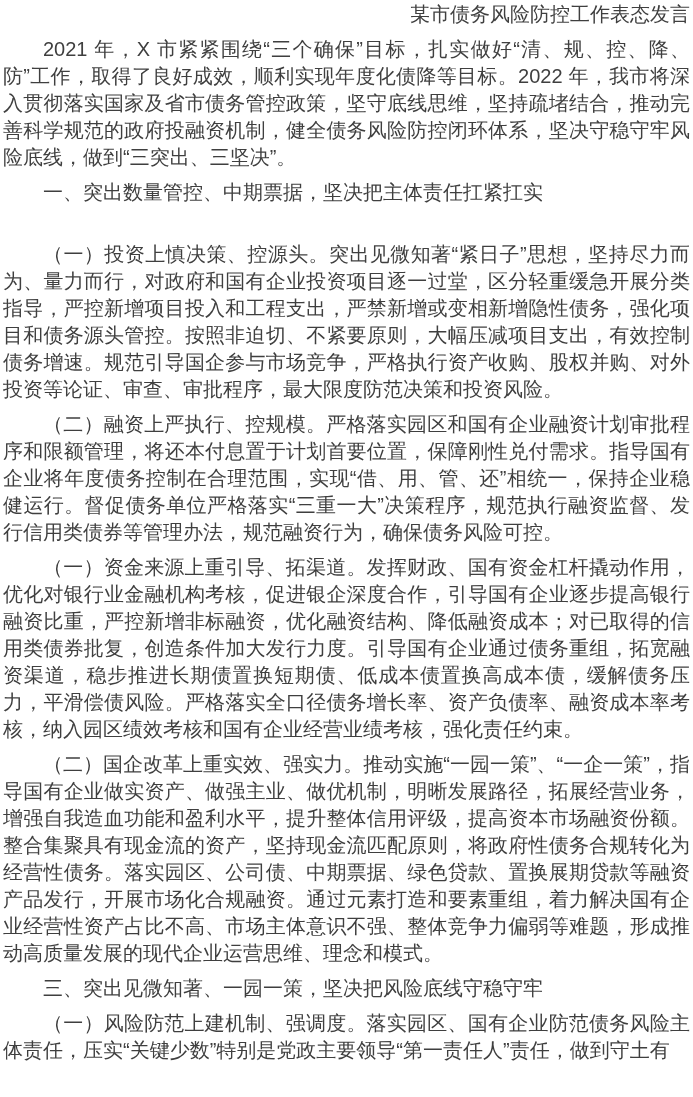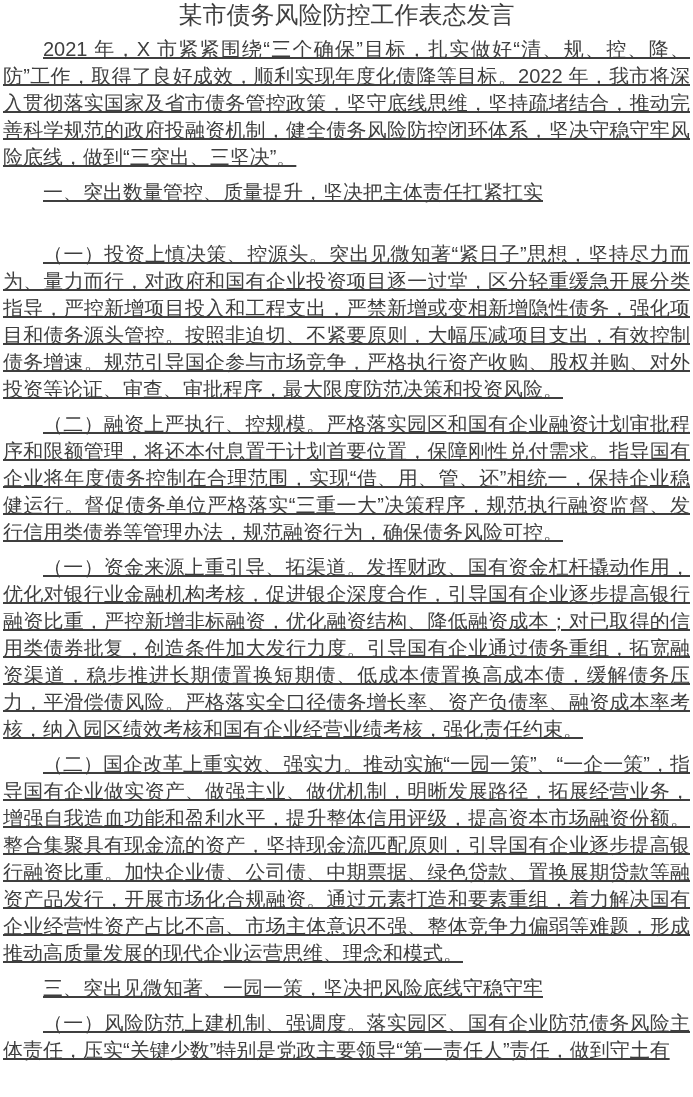--- a/index.html
+++ b/index.html
@@ -12,54 +12,53 @@
     background: #ffffff;
     color: #3f3f3f;
     font-family: "Liberation Sans", "DejaVu Sans", sans-serif;
     font-size: 20px;
     line-height: 27px;
     font-weight: 400;
     text-align: justify;
     text-justify: inter-ideograph;
   }
   .doc-title {
-    font-size: 24px;
+    font-size: 20px;
     font-weight: 400;
-    text-align: center;
+    text-align: right;
     text-indent: 0;
     margin: 0 0 8px 0;
   }
   .para, .sec-heading {
     font-size: 20px;
     font-weight: 400;
     margin: 8px 0;
     text-indent: 2em;
-    text-decoration: underline;
   }
   .sec-heading.big-gap {
     margin-bottom: 35px; 
   }
 </style>
 </head>
 <body>
 
 <div>
 
   <h1 class="doc-title">某市债务风险防控工作表态发言</h1>
 
   <p class="para">2021 年，X 市紧紧围绕“三个确保”目标，扎实做好“清、规、控、降、防”工作，取得了良好成效，顺利实现年度化债降等目标。2022 年，我市将深入贯彻落实国家及省市债务管控政策，坚守底线思维，坚持疏堵结合，推动完善科学规范的政府投融资机制，健全债务风险防控闭环体系，坚决守稳守牢风险底线，做到“三突出、三坚决”。</p>
 
-  <h2 class="sec-heading big-gap">一、突出数量管控、质量提升，坚决把主体责任扛紧扛实</h2>
+  <h2 class="sec-heading big-gap">一、突出数量管控、中期票据，坚决把主体责任扛紧扛实</h2>
 
   <p class="para">（一）投资上慎决策、控源头。突出见微知著“紧日子”思想，坚持尽力而为、量力而行，对政府和国有企业投资项目逐一过堂，区分轻重缓急开展分类指导，严控新增项目投入和工程支出，严禁新增或变相新增隐性债务，强化项目和债务源头管控。按照非迫切、不紧要原则，大幅压减项目支出，有效控制债务增速。规范引导国企参与市场竞争，严格执行资产收购、股权并购、对外投资等论证、审查、审批程序，最大限度防范决策和投资风险。</p>
 
   <p class="para">（二）融资上严执行、控规模。严格落实园区和国有企业融资计划审批程序和限额管理，将还本付息置于计划首要位置，保障刚性兑付需求。指导国有企业将年度债务控制在合理范围，实现“借、用、管、还”相统一，保持企业稳健运行。督促债务单位严格落实“三重一大”决策程序，规范执行融资监督、发行信用类债券等管理办法，规范融资行为，确保债务风险可控。</p>
 
 
   <p class="para">（一）资金来源上重引导、拓渠道。发挥财政、国有资金杠杆撬动作用，优化对银行业金融机构考核，促进银企深度合作，引导国有企业逐步提高银行融资比重，严控新增非标融资，优化融资结构、降低融资成本；对已取得的信用类债券批复，创造条件加大发行力度。引导国有企业通过债务重组，拓宽融资渠道，稳步推进长期债置换短期债、低成本债置换高成本债，缓解债务压力，平滑偿债风险。严格落实全口径债务增长率、资产负债率、融资成本率考核，纳入园区绩效考核和国有企业经营业绩考核，强化责任约束。</p>
 
-  <p class="para">（二）国企改革上重实效、强实力。推动实施“一园一策”、“一企一策”，指导国有企业做实资产、做强主业、做优机制，明晰发展路径，拓展经营业务，增强自我造血功能和盈利水平，提升整体信用评级，提高资本市场融资份额。整合集聚具有现金流的资产，坚持现金流匹配原则，引导国有企业逐步提高银行融资比重。加快企业债、公司债、中期票据、绿色贷款、置换展期贷款等融资产品发行，开展市场化合规融资。通过元素打造和要素重组，着力解决国有企业经营性资产占比不高、市场主体意识不强、整体竞争力偏弱等难题，形成推动高质量发展的现代企业运营思维、理念和模式。</p>
+  <p class="para">（二）国企改革上重实效、强实力。推动实施“一园一策”、“一企一策”，指导国有企业做实资产、做强主业、做优机制，明晰发展路径，拓展经营业务，增强自我造血功能和盈利水平，提升整体信用评级，提高资本市场融资份额。整合集聚具有现金流的资产，坚持现金流匹配原则，将政府性债务合规转化为经营性债务。落实园区、公司债、中期票据、绿色贷款、置换展期贷款等融资产品发行，开展市场化合规融资。通过元素打造和要素重组，着力解决国有企业经营性资产占比不高、市场主体意识不强、整体竞争力偏弱等难题，形成推动高质量发展的现代企业运营思维、理念和模式。</p>
 
   <h2 class="sec-heading">三、突出见微知著、一园一策，坚决把风险底线守稳守牢</h2>
 
   <p class="para">（一）风险防范上建机制、强调度。落实园区、国有企业防范债务风险主体责任，压实“关键少数”特别是党政主要领导“第一责任人”责任，做到守土有</p>
 
 </div>
 
 </body></html>

